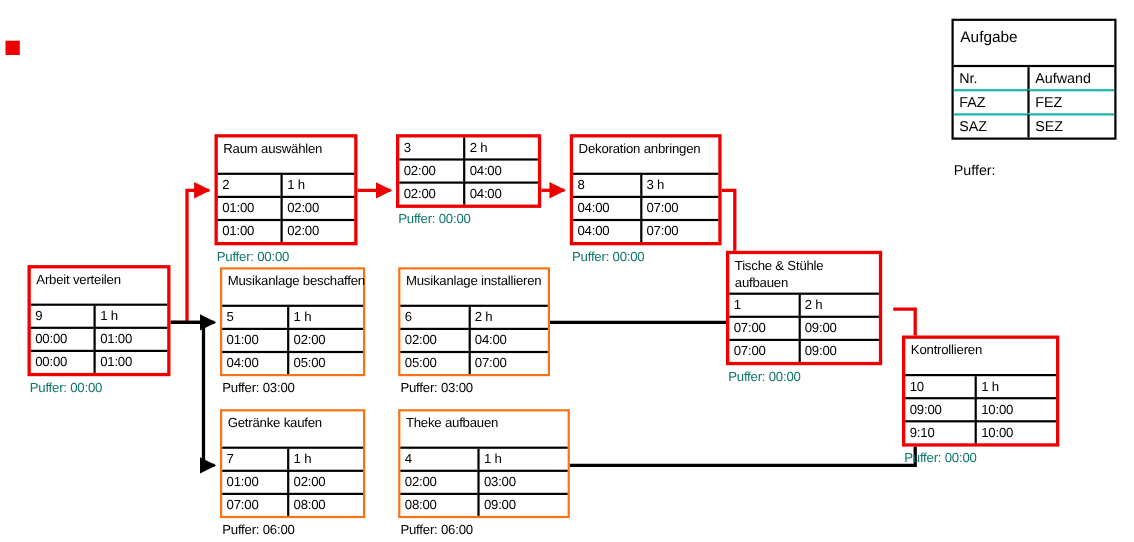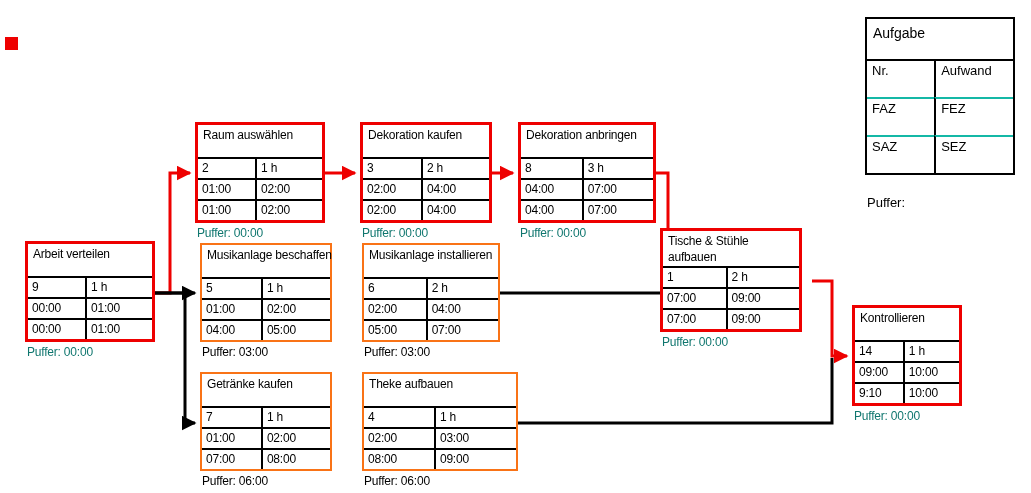--- a/index.html
+++ b/index.html
@@ -18,21 +18,21 @@
                letter-spacing:-0.2px;overflow:hidden;white-space:nowrap;}
   .ngrid .cell.rc{border-left:2px solid #000;}
   .ngrid .cell.nt{border-top:2px solid #000;}
   .puffer{margin-top:3px;padding-left:2px;font-size:12px;letter-spacing:-0.2px;}
   .node.critical .puffer{color:#0f766e;}
 
   .legend{position:absolute;left:865px;top:17px;width:150px;}
   .legend .lbox{border:2px solid #000;background:#fff;}
   .legend .ltitle{height:34px;padding:6px 0 0 6px;font-size:14px;border-bottom:2px solid #000;}
   .lgrid{display:grid;grid-template-columns:46% 54%;}
-  .lgrid .cell{height:36px;line-height:19px;font-size:13px;padding-left:5px;white-space:nowrap;}
+  .lgrid .cell{height:20px;line-height:19px;font-size:13px;padding-left:5px;white-space:nowrap;}
   .lgrid .cell.rc{border-left:2px solid #000;}
   .lgrid .cell.nt{border-top:2px solid #14b8a6;}
   .legend .lpuffer{margin-top:20px;padding-left:2px;font-size:13px;}
 
   .red-marker{position:absolute;left:5px;top:37px;width:13px;height:13px;background:#ee0000;}
 </style>
 </head>
 <body>
 
 <div class="canvas">
@@ -84,21 +84,20 @@
         <span class="cell rc nt">02:00</span>
         <span class="cell nt">01:00</span>
         <span class="cell rc nt">02:00</span>
       </div>
     </div>
     <div class="puffer">Puffer: 00:00</div>
   </div>
 
   <div class="node critical" style="left:360px;top:122px;width:132px">
     <div class="nbox">
-      <div class="node-title">Dekoration kaufen</div>
       <div class="ngrid">
         <span class="cell">3</span>
         <span class="cell rc">2 h</span>
         <span class="cell nt">02:00</span>
         <span class="cell rc nt">04:00</span>
         <span class="cell nt">02:00</span>
         <span class="cell rc nt">04:00</span>
       </div>
     </div>
     <div class="puffer">Puffer: 00:00</div>
@@ -187,25 +186,25 @@
         <span class="cell rc">1 h</span>
         <span class="cell nt">02:00</span>
         <span class="cell rc nt">03:00</span>
         <span class="cell nt">08:00</span>
         <span class="cell rc nt">09:00</span>
       </div>
     </div>
     <div class="puffer">Puffer: 06:00</div>
   </div>
 
-  <div class="node critical" style="left:852px;top:305px;width:110px">
+  <div class="node critical" style="left:820px;top:305px;width:143px">
     <div class="nbox">
       <div class="node-title">Kontrollieren</div>
       <div class="ngrid">
-        <span class="cell">14</span>
+        <span class="cell">10</span>
         <span class="cell rc">1 h</span>
         <span class="cell nt">09:00</span>
         <span class="cell rc nt">10:00</span>
         <span class="cell nt">9:10</span>
         <span class="cell rc nt">10:00</span>
       </div>
     </div>
     <div class="puffer">Puffer: 00:00</div>
   </div>
 

